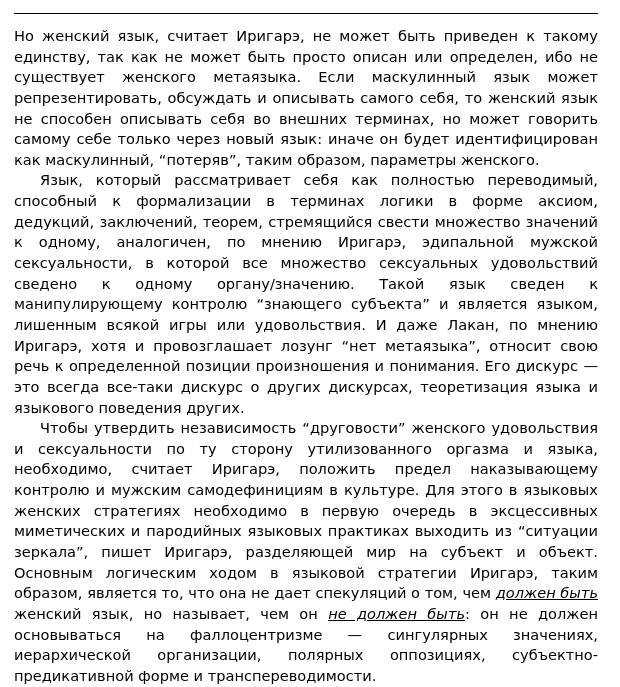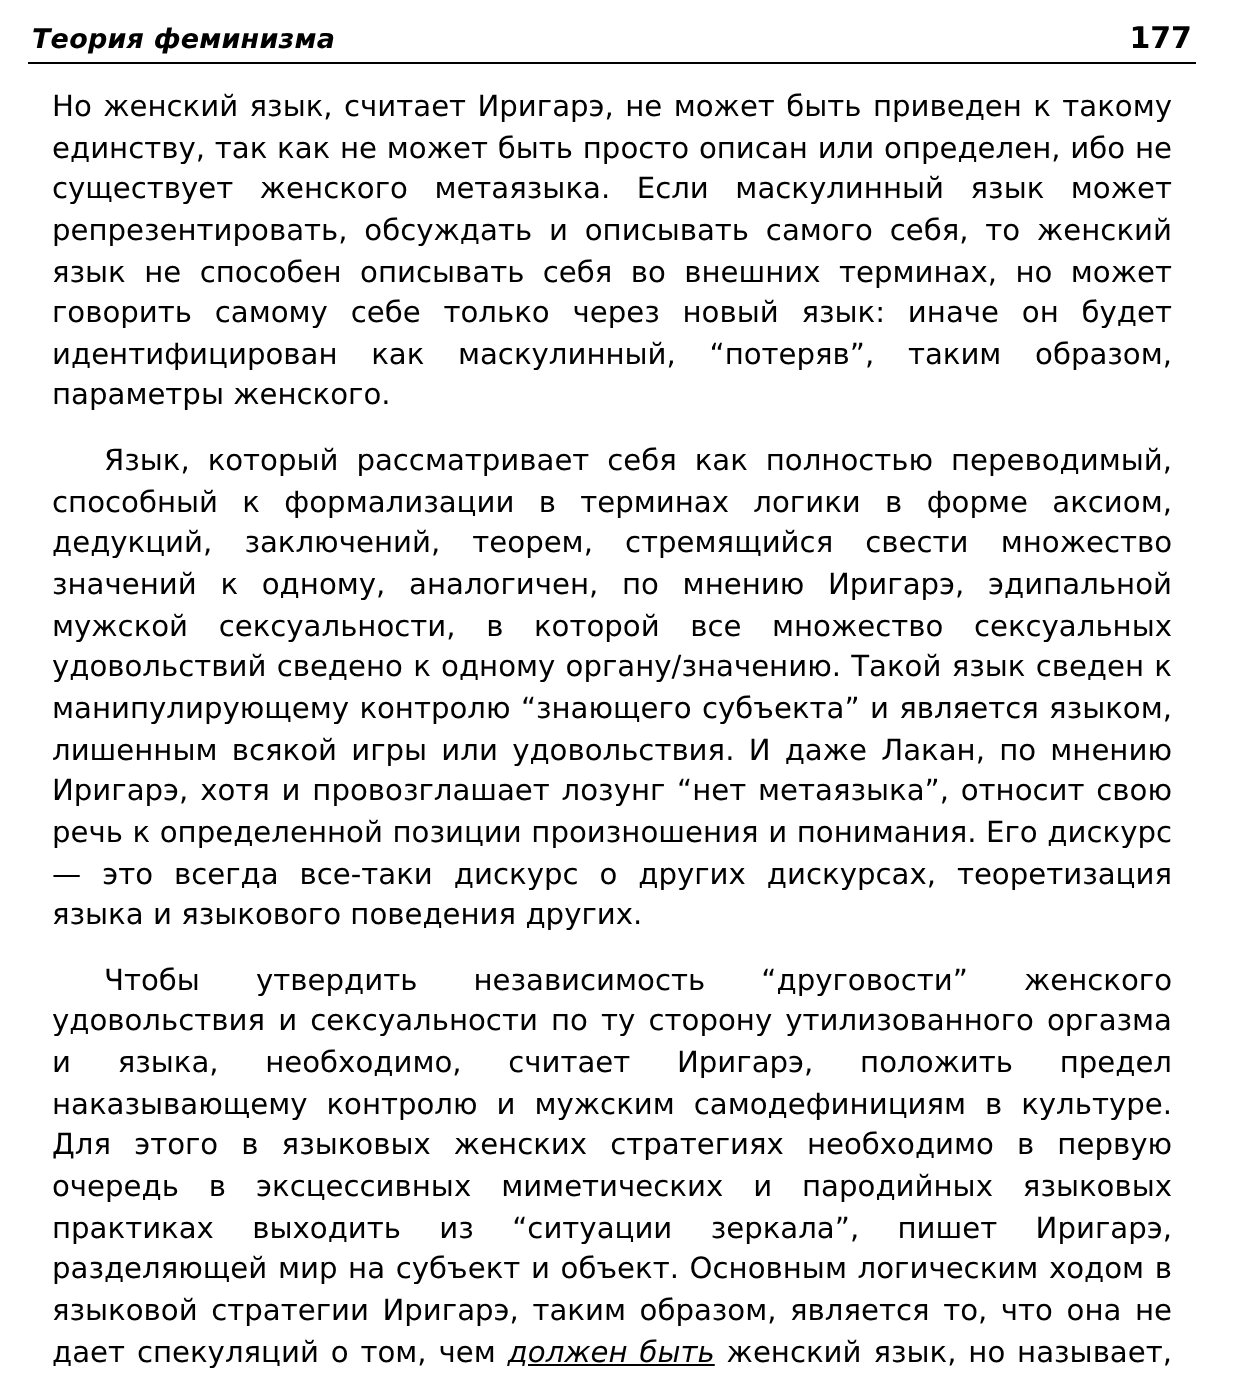--- a/index.html
+++ b/index.html
@@ -45,39 +45,35 @@
   }
   .body-text {
     font-size: 14.6px;
     line-height: 1.415;
     text-align: justify;
     text-justify: inter-word;
     hyphens: none;
     letter-spacing: 0px;
   }
   .body-text p {
-    margin: 12px;
+    margin: 0;
   }
   .body-text p.indent {
     text-indent: 26px;
   }
   .body-text i {
     font-style: italic;
     text-decoration: underline;
   }
 </style>
 </head>
 <body>
 
 <div class="page">
 
-  <div class="header">
-    <span class="running-title">Теория феминизма</span>
-    <span class="page-number">177</span>
-  </div>
 
   <hr class="rule">
 
   <div class="body-text">
     <p>Но женский язык, считает Иригарэ, не может быть приведен к такому единству, так как не может быть просто описан или определен, ибо не существует женского метаязыка. Если маскулинный язык может репрезентировать, обсуждать и описывать самого себя, то женский язык не способен описывать себя во внешних терминах, но может говорить самому себе только через новый язык: иначе он будет идентифицирован как маскулинный, “потеряв”, таким образом, параметры женского.</p>
     <p class="indent">Язык, который рассматривает себя как полностью переводимый, способный к формализации в терминах логики в форме аксиом, дедукций, заключений, теорем, стремящийся свести множество значений к одному, аналогичен, по мнению Иригарэ, эдипальной мужской сексуальности, в которой все множество сексуальных удовольствий сведено к одному органу/значению. Такой язык сведен к манипулирующему контролю “знающего субъекта” и является языком, лишенным всякой игры или удовольствия. И даже Лакан, по мнению Иригарэ, хотя и провозглашает лозунг “нет метаязыка”, относит свою речь к определенной позиции произношения и понимания. Его дискурс — это всегда все-таки дискурс о других дискурсах, теоретизация языка и языкового поведения других.</p>
     <p class="indent" id="p3">Чтобы утвердить независимость “друговости” женского удовольствия и сексуальности по ту сторону утилизованного оргазма и языка, необходимо, считает Иригарэ, положить предел наказывающему контролю и мужским самодефинициям в культуре. Для этого в языковых женских стратегиях необходимо в первую очередь в эксцессивных миметических и пародийных языковых практиках выходить из “ситуации зеркала”, пишет Иригарэ, разделяющей мир на субъект и объект. Основным логическим ходом в языковой стратегии Иригарэ, таким образом, является то, что она не дает спекуляций о том, чем <i>должен быть</i> женский язык, но называет, чем он <i>не должен быть</i>: он не должен основываться на фаллоцентризме — сингулярных значениях, иерархической организации, полярных оппозициях, субъектно-предикативной форме и транспереводимости.</p>
   </div>
 
 </div>

